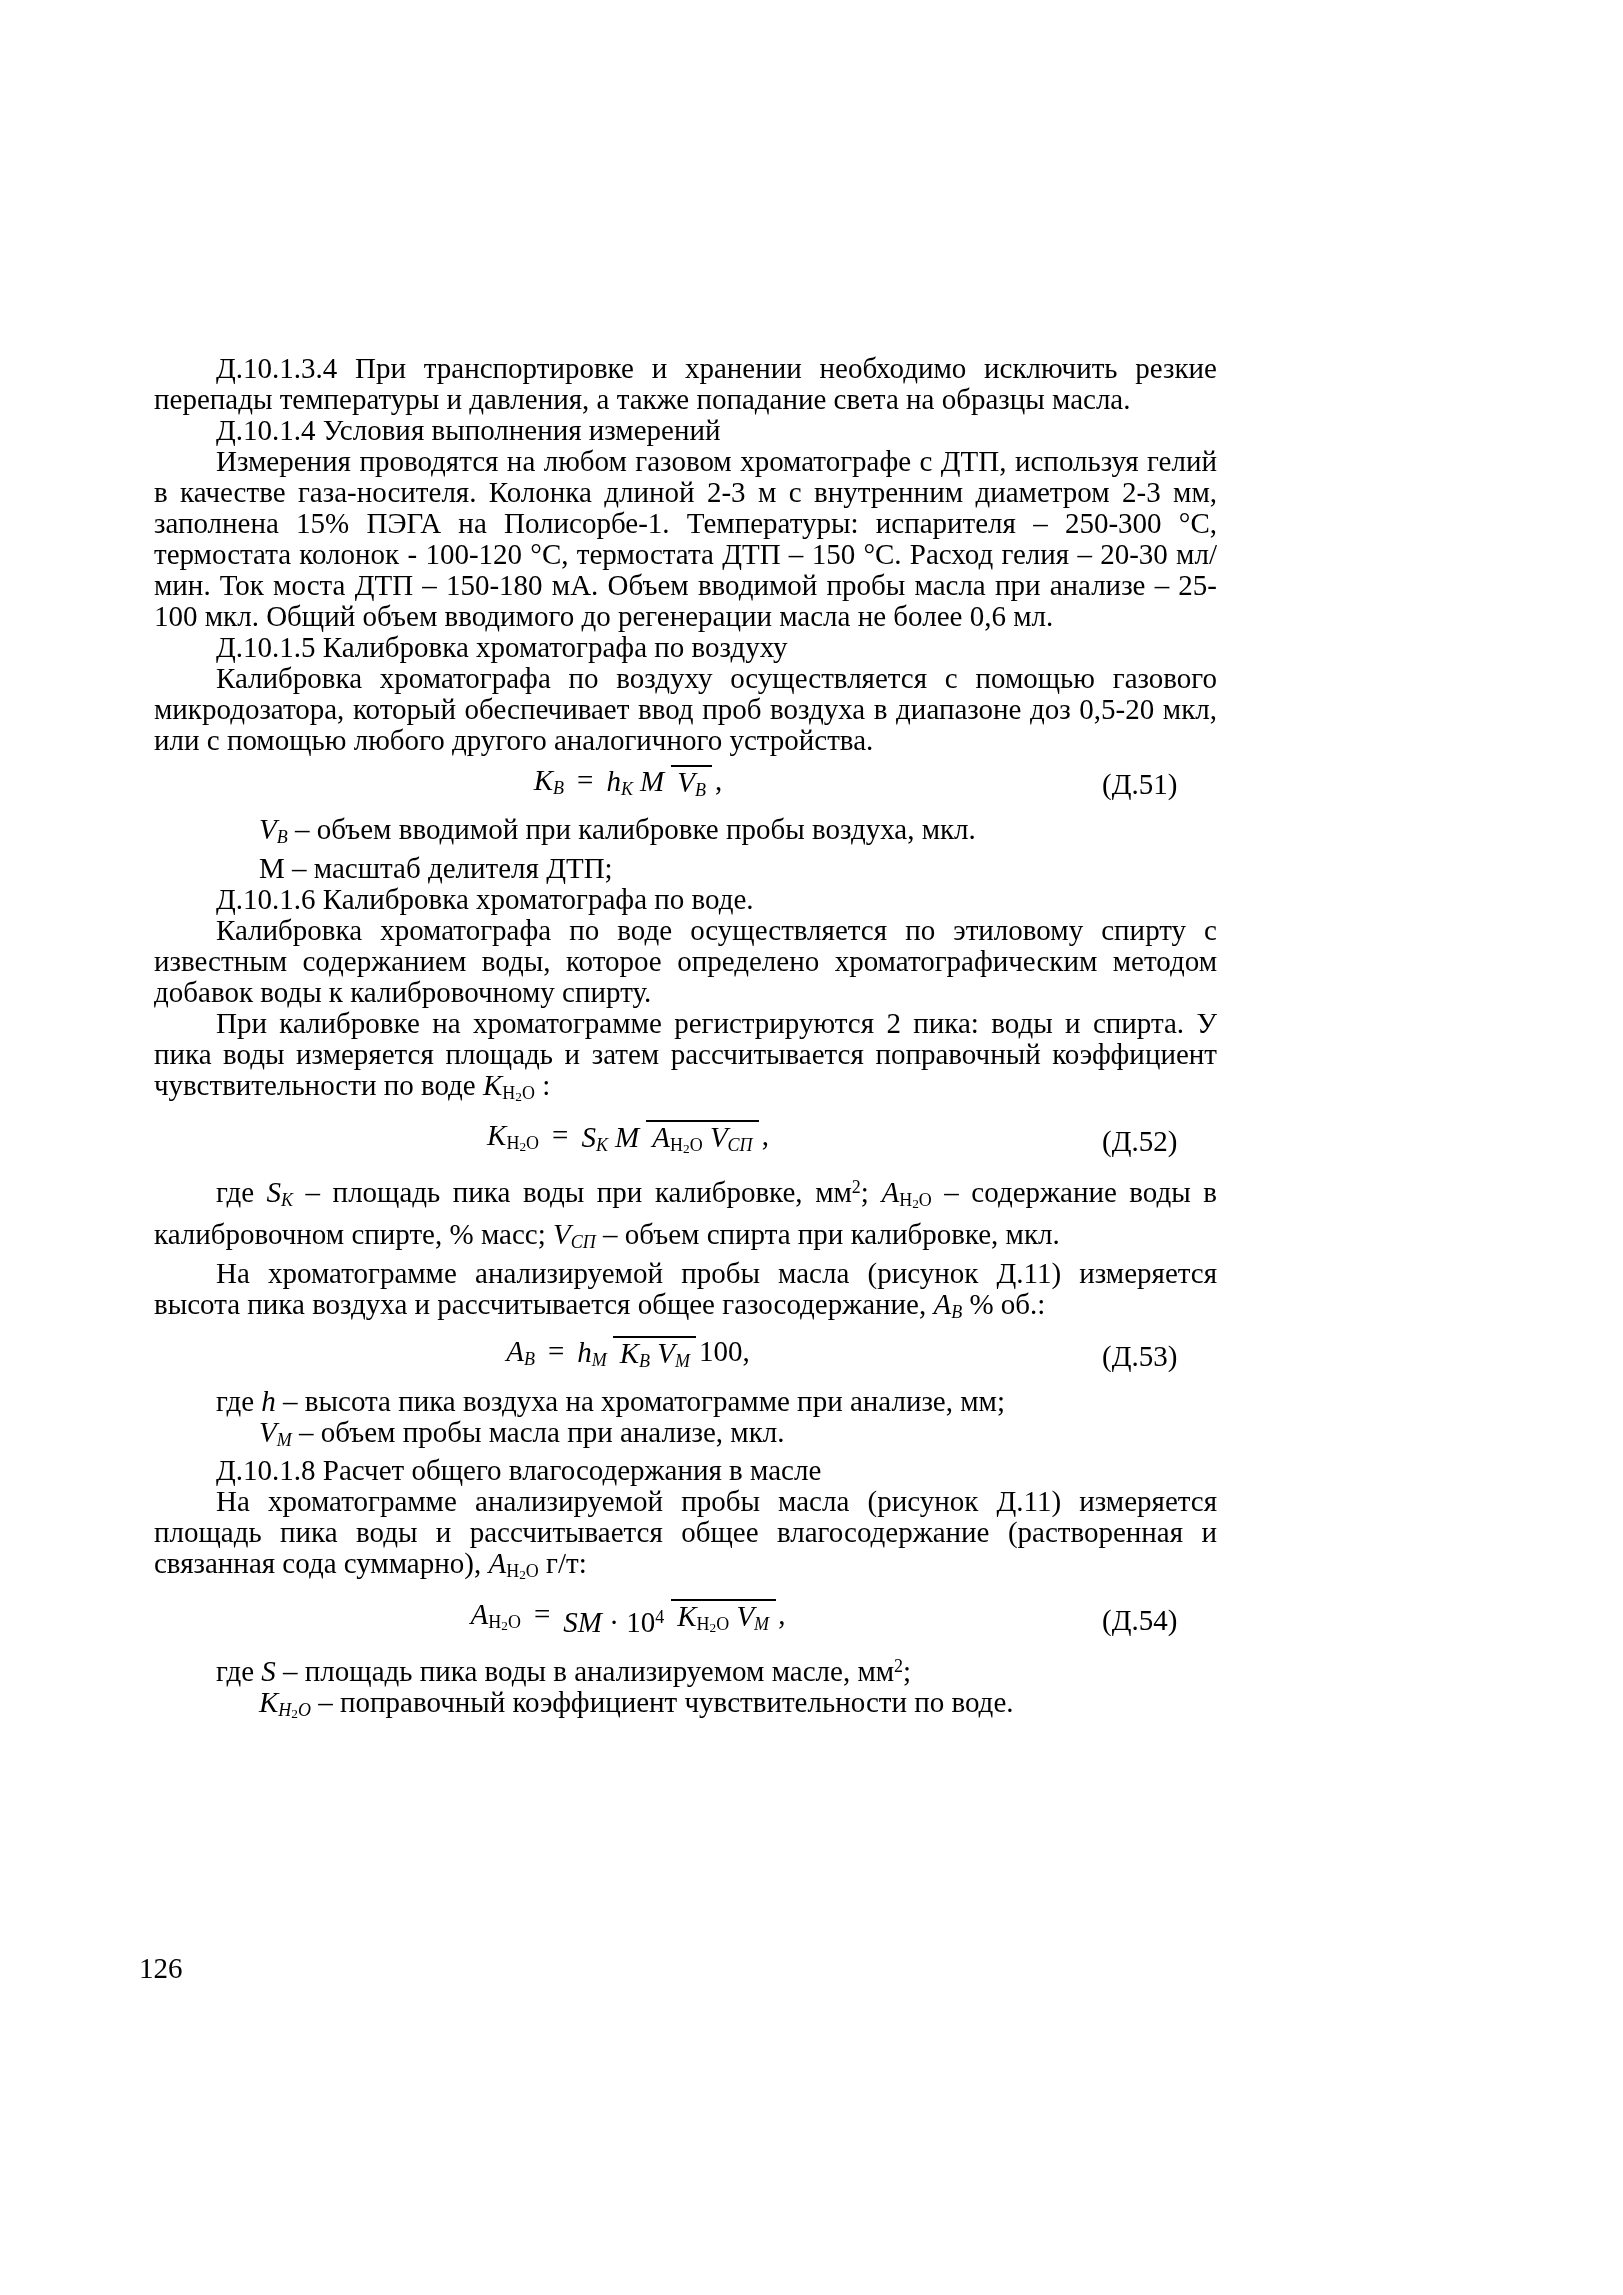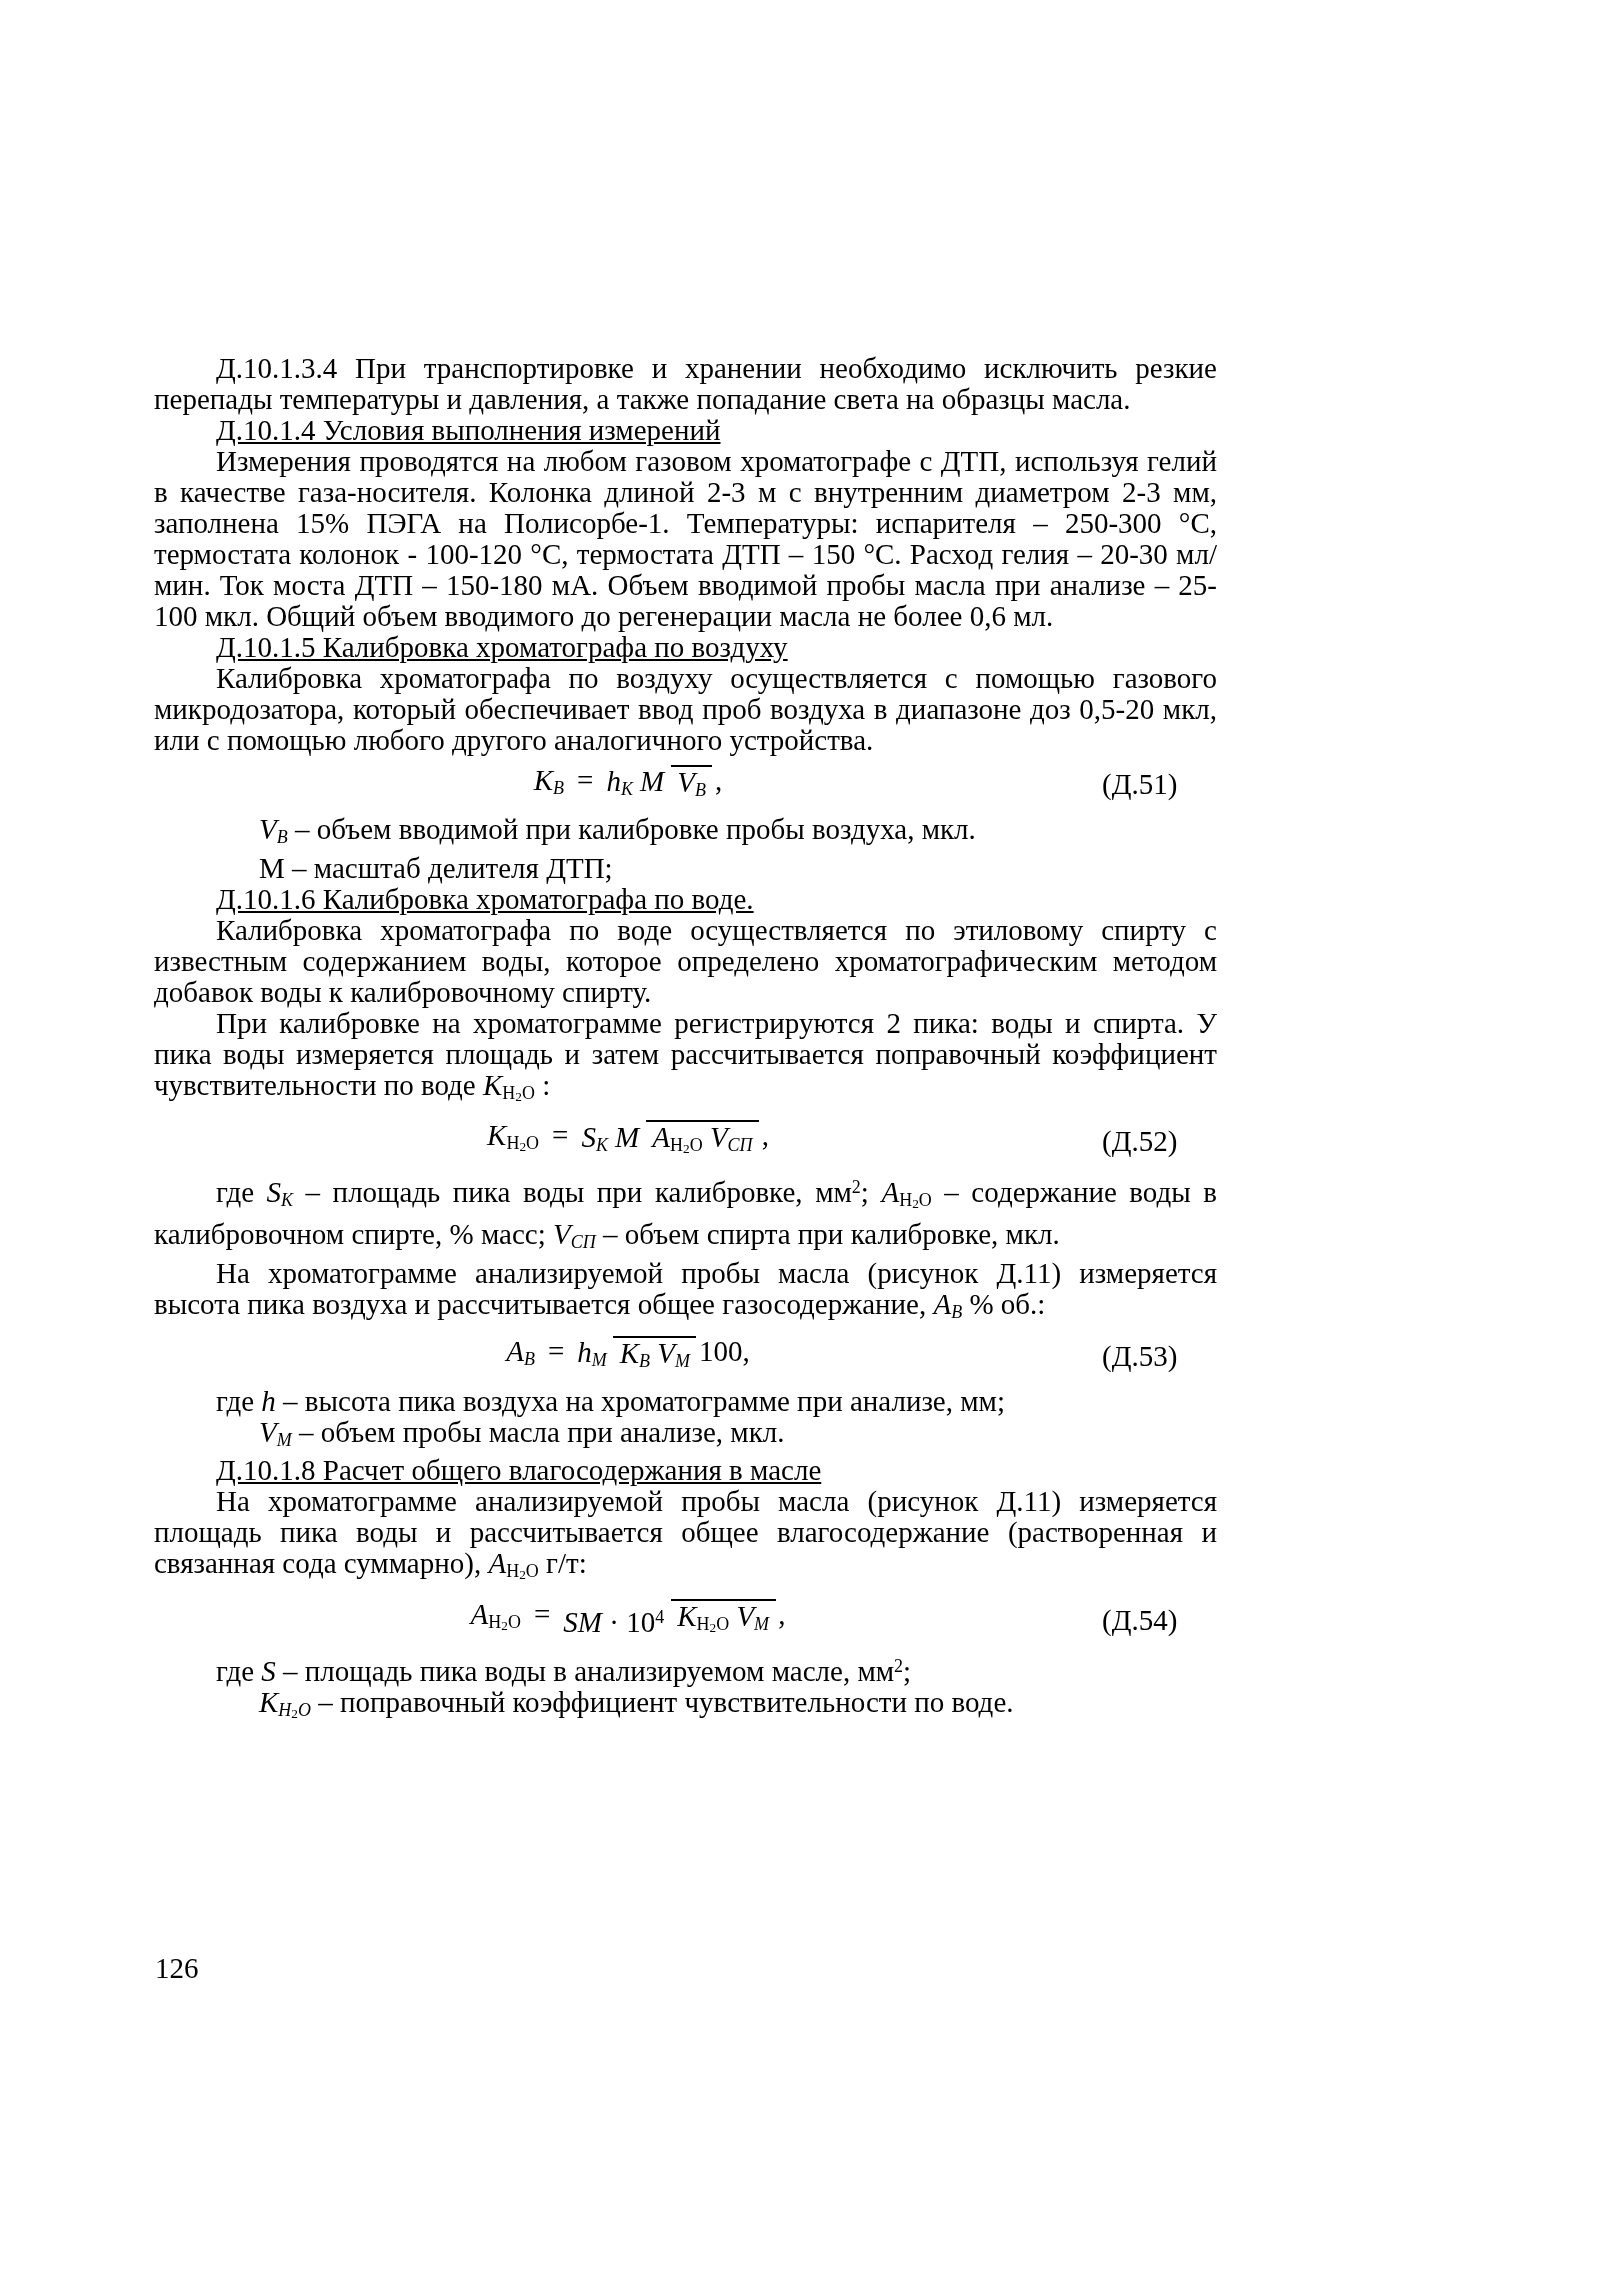--- a/index.html
+++ b/index.html
@@ -25,21 +25,20 @@
     line-height: 31px;
   }
   .para {
     text-align: justify;
     text-indent: 62px;
     margin: 0;
   }
   .head {
     text-indent: 62px;
     margin: 0;
-    text-decoration: underline;
   }
   .def1 {
     text-indent: 62px;
     margin: 0;
   }
   .def2 {
     text-indent: 105px;
     margin: 0;
   }
   .it { font-style: italic; }
@@ -68,21 +67,21 @@
     text-align: center;
   }
   .frac .den { border-top: 2.6px solid #000; }
   .post { margin-left: 2.6px; }
   .eq-label {
     flex: 0 0 115px;
     text-align: left;
   }
   .page-number {
     position: absolute;
-    left: 155px;
+    left: 139px;
     top: 1953px;
     font-size: 29px;
     line-height: 31px;
   }
 </style>
 </head>
 <body>
 
 <div class="page">
   <div class="text-col">

